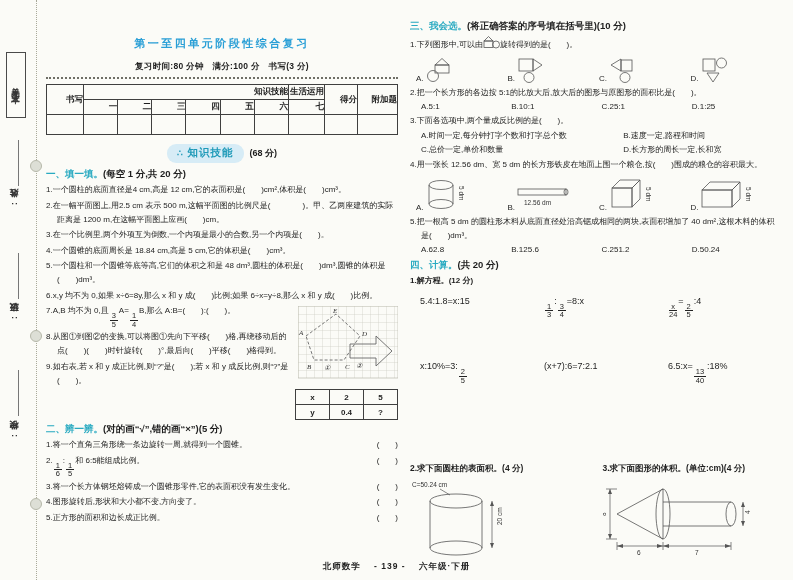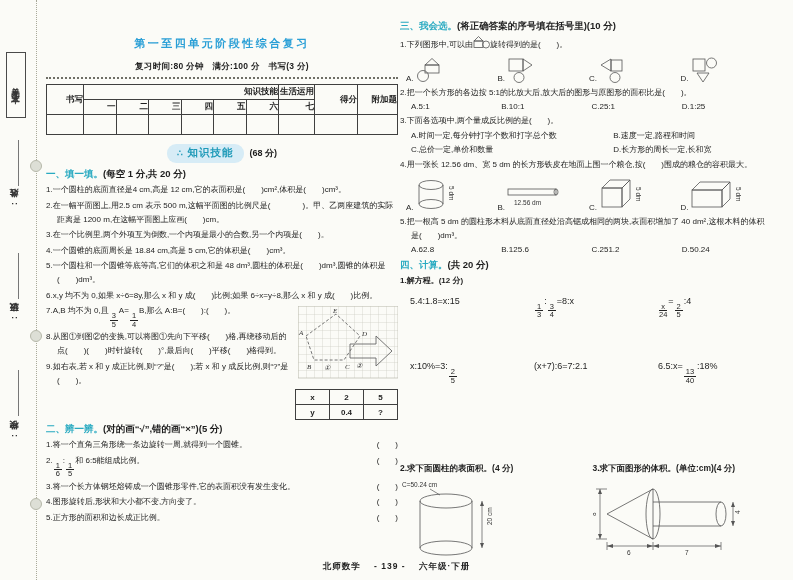--- a/index.html
+++ b/index.html
@@ -15,21 +15,21 @@
   .seal { position:absolute; left:30px; width:12px; height:12px; border-radius:50%;
           background:#dddfd6; border:1px solid #b6b8aa; }
   .side-tab { position:absolute; left:6px; top:52px; width:20px; height:66px;
           border:1px solid #4a4a4a; display:flex; align-items:center; justify-content:center;
           writing-mode:vertical-rl; font-size:8.5px; font-weight:bold; letter-spacing:2px; color:#333; background:#fbfbf7;}
   .side-line { position:absolute; left:18px; width:1px; background:#777; height:46px; }
   .v-label { position:absolute; left:8px; width:16px; height:34px; writing-mode:vertical-rl;
           transform:rotate(180deg); font-size:9px; font-weight:bold; color:#333; text-align:center;}
   
   .col-left  { position:absolute; left:46px;  top:26px; width:352px; }
-  .col-right { position:absolute; left:400px; top:20px; width:372px; }
+  .col-right { position:absolute; left:410px; top:20px; width:372px; }
   .title { text-align:center; color:#2a9fd6; font-size:11px; font-weight:bold; letter-spacing:2.5px; margin-top:10px;}
   .subtitle { text-align:center; font-size:8.5px; font-weight:bold; margin-top:10px; letter-spacing:.3px;}
   .divider { border-top:2px dotted #6e6e66; margin-top:4px; }
   table.score { width:100%; border-collapse:collapse; margin-top:5px; font-size:8.5px; font-weight:bold; text-align:right; table-layout:fixed;}
   table.score td { border:1px solid #3f3f3f; height:15px; padding:0; overflow:hidden;}
   table.score tr.blank td { height:20px; }
   .badge-row { display:flex; justify-content:center; align-items:center; gap:6px; margin:9px 0 5px; }
   .badge { background:#d7ecf6; color:#1f9ab8; font-weight:bold; font-size:10.5px;
            padding:2px 10px 3px; border-radius:9px; display:inline-flex; align-items:center; gap:4px; letter-spacing:1px;}
   .badge .ic { font-size:9px; }
@@ -88,21 +88,21 @@
     <div class="title">第一至四单元阶段性综合复习</div>
     <div class="subtitle">复习时间:80 分钟　满分:100 分　书写(3 分)</div>
     <div class="divider"></div>
 
     <table class="score">
       <tbody>
           <tr>
         <td rowspan="2" style="width:37px">书写</td>
         <td colspan="6">知识技能</td>
         <td style="width:36px">生活运用</td>
-        <td rowspan="2" style="width:43px">得分</td>
+        <td rowspan="2" style="width:33px">得分</td>
         <td rowspan="2" style="width:40px">附加题</td>
       </tr>
       <tr>
         <td>一</td>
         <td>二</td>
         <td>三</td>
         <td>四</td>
         <td>五</td>
         <td>六</td>
         <td>七</td>

